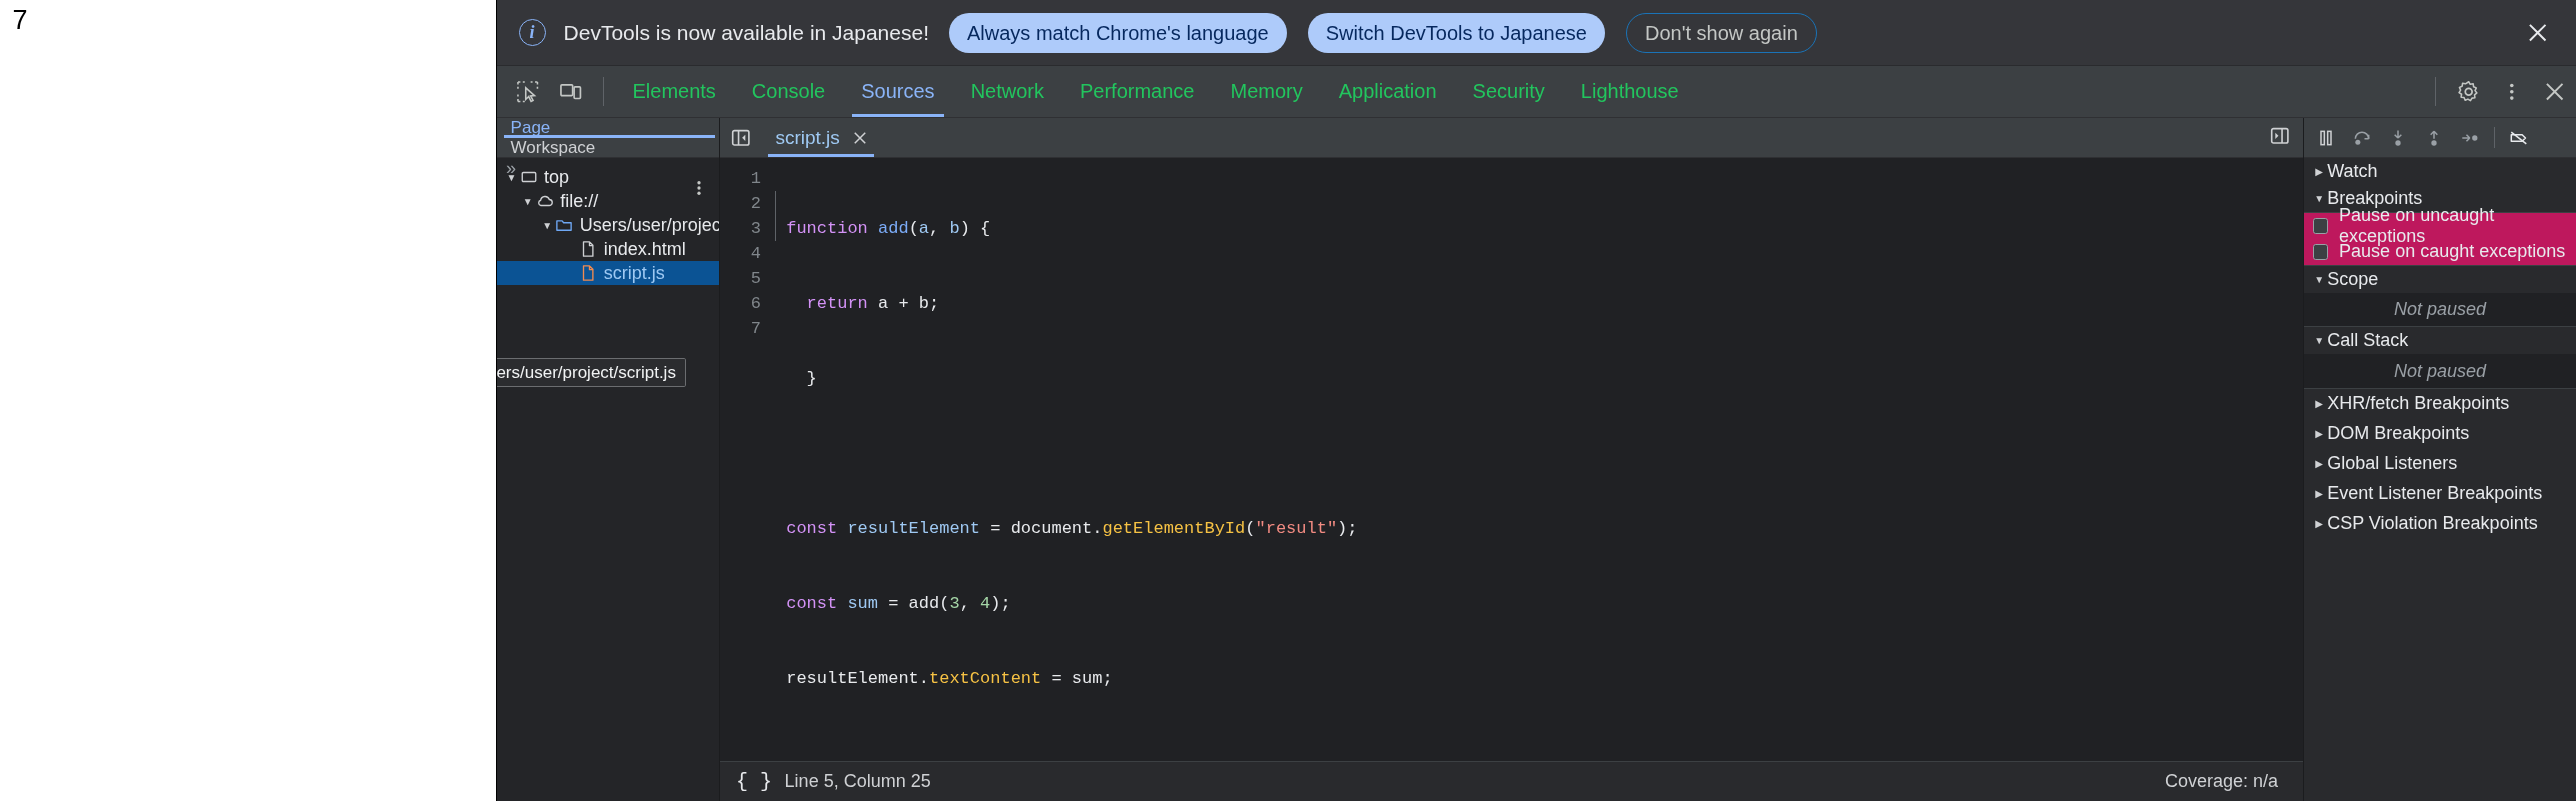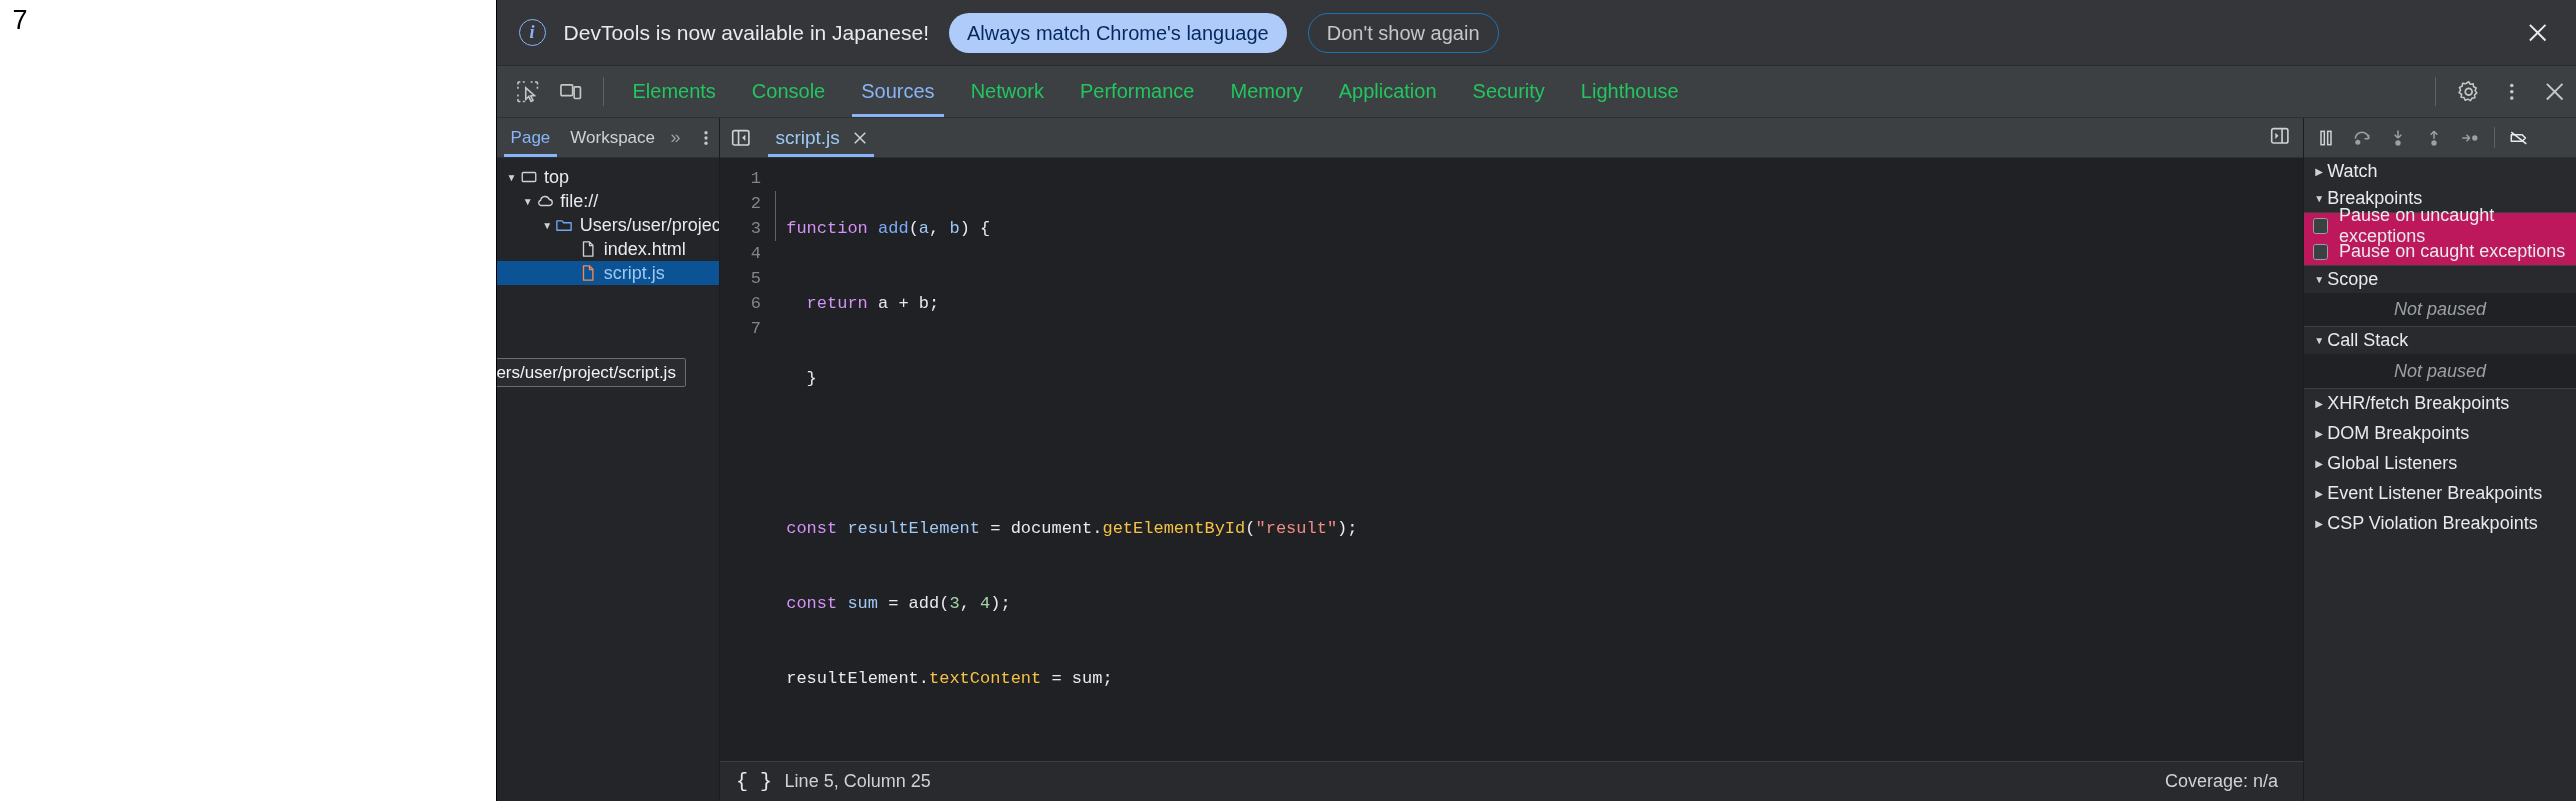--- a/index.html
+++ b/index.html
@@ -113,20 +113,21 @@
     border-right: 0.9px solid #1b1c1e;
     box-sizing: border-box;
   }
   .nav-tabs {
     height: 40px; min-height: 40px;
     background: #3c4043;
     display: flex; align-items: stretch;
     border-bottom: 0.9px solid #2f3033;
     padding-left: 3.6px;
     box-sizing: border-box;
+    flex-direction: column;
   }
   .nav-tab {
     display: flex; align-items: center; padding: 0 10px;
     font-size: 17px; color: #cfd1d4; cursor: pointer; position: relative;
     white-space: nowrap;
   }
   .nav-tab.active { color: #8ab4f8; }
   .nav-tab.active::after {
     content: ""; position: absolute; left: 3.6px; right: 3.6px; bottom: 0;
     height: 2.7px; background: #8ab4f8;
@@ -245,20 +246,21 @@
     <div class="result-number">7</div>
   </div>
 
   <div class="devtools">
 
     <div class="infobar">
       <div class="info-icon">i</div>
       <div class="infobar-text">DevTools is now available in Japanese!</div>
       <div class="infobar-buttons">
         <button class="btn-filled">Always match Chrome's language</button>
+        <button class="btn-filled">Switch DevTools to Japanese</button>
         <button class="btn-outline">Don't show again</button>
       </div>
       <div class="infobar-close">
         <svg width="23.4" height="23.4" viewBox="0 0 24 24">
             <path d="M4 4 L20 20 M20 4 L4 20" stroke="#e8eaed" stroke-width="2" fill="none"></path>
           </svg>
       </div>
     </div>
 
     <div class="main-toolbar">

